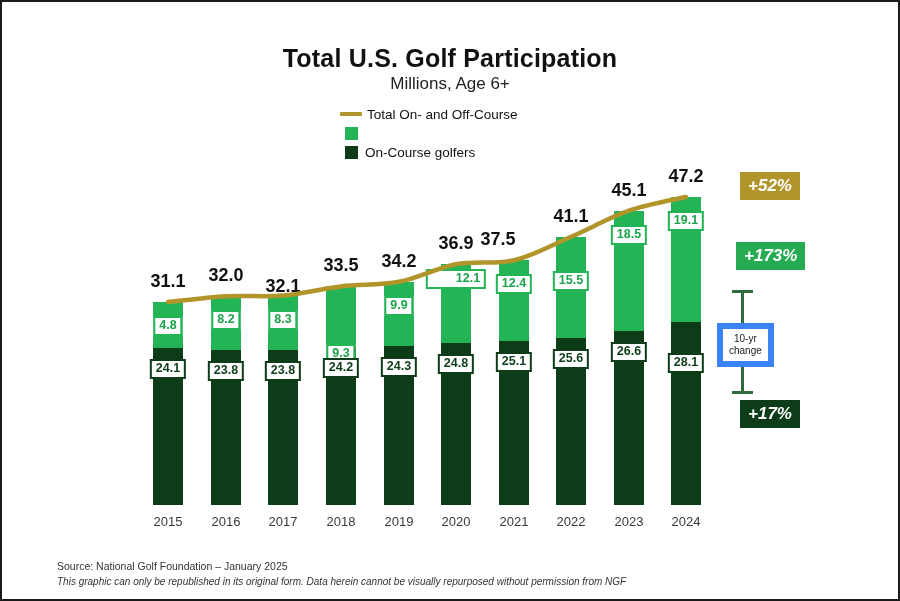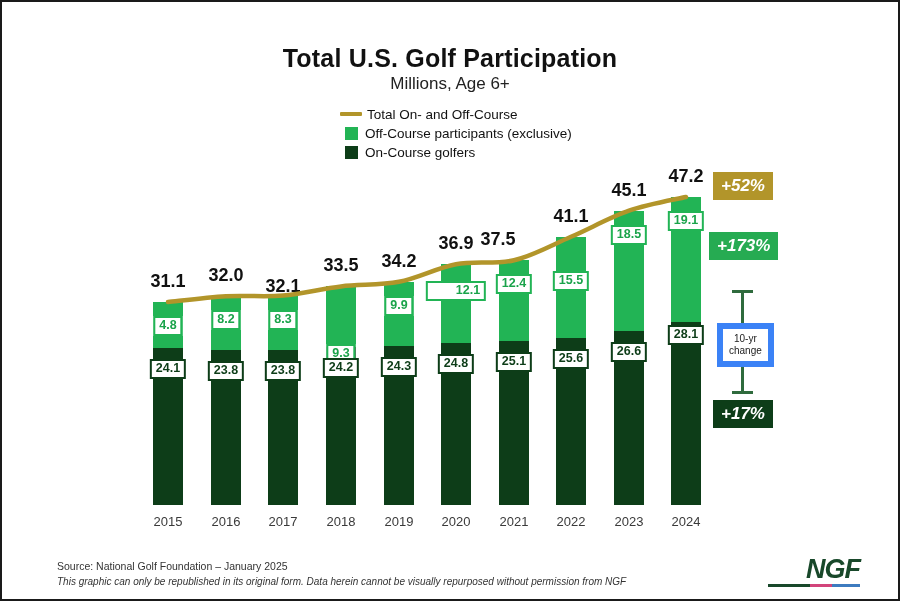--- a/index.html
+++ b/index.html
@@ -34,21 +34,21 @@
                transform:translate(-50%,0);white-space:nowrap;}
   .year-label{position:absolute;font-size:13px;color:#3a3a3a;
               transform:translate(-50%,0);white-space:nowrap;}
 
   svg.line-layer{position:absolute;left:0;top:0;width:900px;height:601px;
                  pointer-events:none;}
 
   
   .badge{position:absolute;color:#ffffff;font-size:17px;font-weight:bold;
          font-style:italic;padding:4px 8px 5px 8px;line-height:19px;
-         white-space:nowrap;}
+         white-space:nowrap;margin-left:27px;}
   .badge-total{background:#b2952a;}
   .badge-off{background:#26ab52;}
   .badge-on{background:#0d3d18;}
   .bracket-line{position:absolute;width:3px;background:#2f6b3d;}
   .bracket-cap{position:absolute;width:21px;height:3px;background:#2f6b3d;}
   .bracket-box{position:absolute;background:#ffffff;border:6px solid #3b82f6;
                font-size:10px;color:#222222;text-align:center;line-height:12px;
                padding:4px 6px;white-space:nowrap;}
 
   
@@ -69,21 +69,20 @@
   <div class="title">Total U.S. Golf Participation</div>
   <div class="subtitle">Millions, Age 6+</div>
 
   <div class="legend">
     <div class="legend-row">
       <span class="lg-line" style="background:#b2952a"></span>
       <span class="lg-text">Total On- and Off-Course</span>
     </div>
     <div class="legend-row">
       <span class="lg-sq" style="background:#22b455"></span>
-      <span class="lg-text">Off-Course participants (exclusive)</span>
     </div>
     <div class="legend-row">
       <span class="lg-sq" style="background:#0d3d18"></span>
       <span class="lg-text">On-Course golfers</span>
     </div>
   </div>
 
   <div class="plot" id="plot">
       <div class="bar-group" style="left: 151px; top: 0px; width: 30px; height: 601px;">
         <div class="seg-off" style="top: 300.059px; height: 45.678px;"></div>
@@ -123,21 +122,21 @@
       </div>
       <div class="total-label" style="left: 397px; top: 248.831px;">34.2</div>
       <div class="vlabel" style="left: 397px; top: 303.831px;">9.9</div>
       <div class="vlabel dark" style="left: 397px; top: 365.432px;">24.3</div>
       <div class="year-label" style="left: 397px; top: 512px;">2019</div>
       <div class="bar-group" style="left: 439px; top: 0px; width: 30px; height: 601px;">
         <div class="seg-off" style="top: 262.212px; height: 78.9576px;"></div>
         <div class="seg-on" style="top: 341.169px; height: 161.831px;"></div>
       </div>
       <div class="total-label" style="left: 454px; top: 231.212px;">36.9</div>
-      <div class="vlabel" style="left: 454px; top: 289px; padding-left: 28px;">12.1</div>
+      <div class="vlabel" style="left: 454px; top: 277px; padding-left: 28px;">12.1</div>
       <div class="vlabel dark" style="left: 454px; top: 362.169px;">24.8</div>
       <div class="year-label" style="left: 454px; top: 512px;">2020</div>
       <div class="bar-group" style="left: 497px; top: 0px; width: 30px; height: 601px;">
         <div class="seg-off" style="top: 258.297px; height: 80.9153px;"></div>
         <div class="seg-on" style="top: 339.212px; height: 163.788px;"></div>
       </div>
       <div class="total-label" style="left: 496px; top: 227.297px;">37.5</div>
       <div class="vlabel" style="left: 512px; top: 282.297px;">12.4</div>
       <div class="vlabel dark" style="left: 512px; top: 360.212px;">25.1</div>
       <div class="year-label" style="left: 512px; top: 512px;">2021</div>
@@ -156,44 +155,36 @@
       <div class="total-label" style="left: 627px; top: 177.703px;">45.1</div>
       <div class="vlabel" style="left: 627px; top: 232.703px;">18.5</div>
       <div class="vlabel dark" style="left: 627px; top: 350.424px;">26.6</div>
       <div class="year-label" style="left: 627px; top: 512px;">2023</div>
       <div class="bar-group" style="left: 669px; top: 0px; width: 30px; height: 601px;">
         <div class="seg-off" style="top: 195px; height: 124.636px;"></div>
         <div class="seg-on" style="top: 319.636px; height: 183.364px;"></div>
       </div>
       <div class="total-label" style="left: 684px; top: 164px;">47.2</div>
       <div class="vlabel" style="left: 684px; top: 219px;">19.1</div>
-      <div class="vlabel dark" style="left: 684px; top: 333px;">28.1</div>
+      <div class="vlabel dark" style="left: 684px; top: 361px;">28.1</div>
       <div class="year-label" style="left: 684px; top: 512px;">2024</div>
     </div>
 
   <svg class="line-layer" id="lineLayer" viewBox="0 0 900 601">
       <path d="M 166 300.0593220338983 C 175.66666666666666 299.0805084745763, 204.83333333333334 295.274011299435, 224 294.1864406779661 C 243.16666666666666 293.0988700564972, 261.8333333333333 295.1652542372882, 281 293.5338983050848 C 300.1666666666667 291.9025423728814, 319.6666666666667 286.6822033898305, 339 284.39830508474574 C 358.3333333333333 282.114406779661, 377.8333333333333 283.5282485875706, 397 279.8305084745763 C 416.1666666666667 276.13276836158195, 434.8333333333333 265.8008474576271, 454 262.2118644067797 C 473.1666666666667 258.62288135593224, 492.8333333333333 262.86440677966107, 512 258.29661016949154 C 531.1666666666666 253.72881355932205, 549.8333333333334 243.07062146892656, 569 234.8050847457627 C 588.1666666666666 226.53954802259886, 607.8333333333334 215.33757062146896, 627 208.7033898305085 C 646.1666666666666 202.06920903954807, 674.5 197.28389830508476, 684 195" fill="none" stroke="#b2952a" stroke-width="4.5" stroke-linecap="round" stroke-linejoin="round"></path>
     </svg>
 
   <div class="badge badge-total" style="left:711px;top:170px;">+52%</div>
-  <div class="badge badge-off" style="left:707px;top:230px;">+173%</div>
+  <div class="badge badge-off" style="left:707px;top:240px;">+173%</div>
   <div class="badge badge-on" style="left:711px;top:398px;">+17%</div>
 
   <div class="bracket-line" style="left:739px;top:288px;height:104px;"></div>
   <div class="bracket-cap" style="left:730px;top:288px;"></div>
   <div class="bracket-cap" style="left:730px;top:389px;"></div>
   <div class="bracket-box" style="left:715px;top:321px;">
     <div>10-yr</div>
     <div>change</div>
   </div>
 
   <div class="src">Source: National Golf Foundation – January 2025</div>
   <div class="disc">This graphic can only be republished in its original form. Data herein cannot be visually repurposed without permission from NGF</div>
-  <div class="logo">
-    <div class="logo-text">NGF</div>
-    <div class="logo-bar">
-      <i style="background:#18482a;width:42px"></i>
-      <i style="background:#d2447a;width:22px"></i>
-      <i style="background:#3d7bbf;width:28px"></i>
-    </div>
-  </div>
 
 </div>
 
 </body></html>

